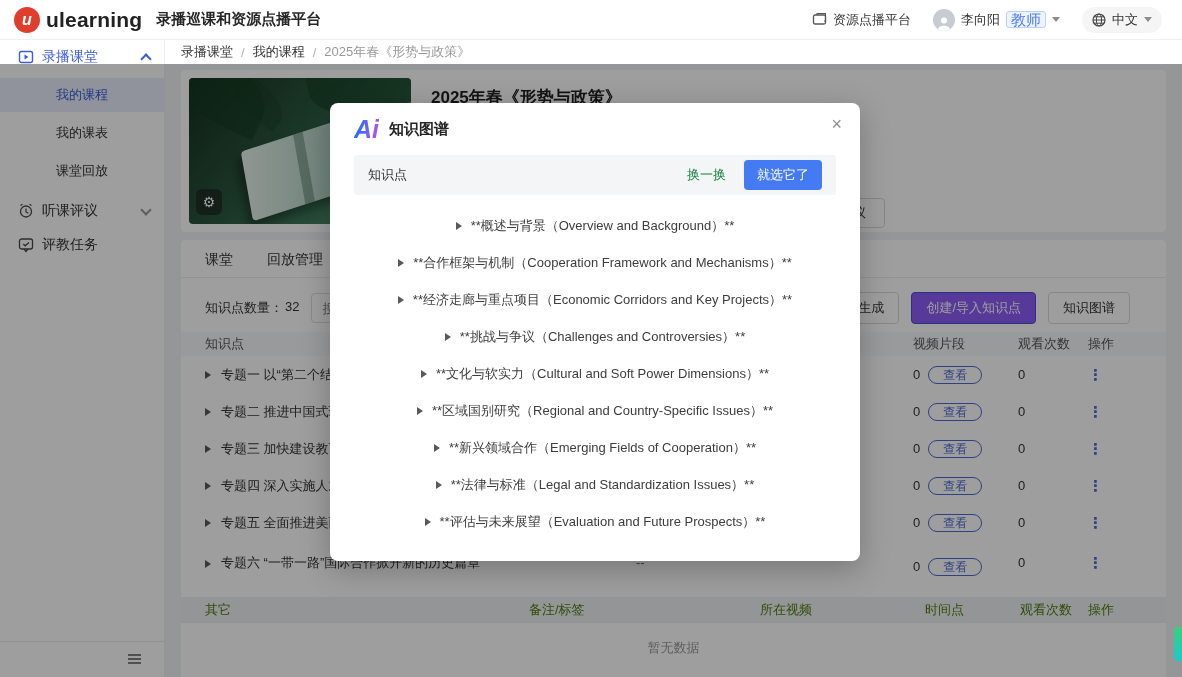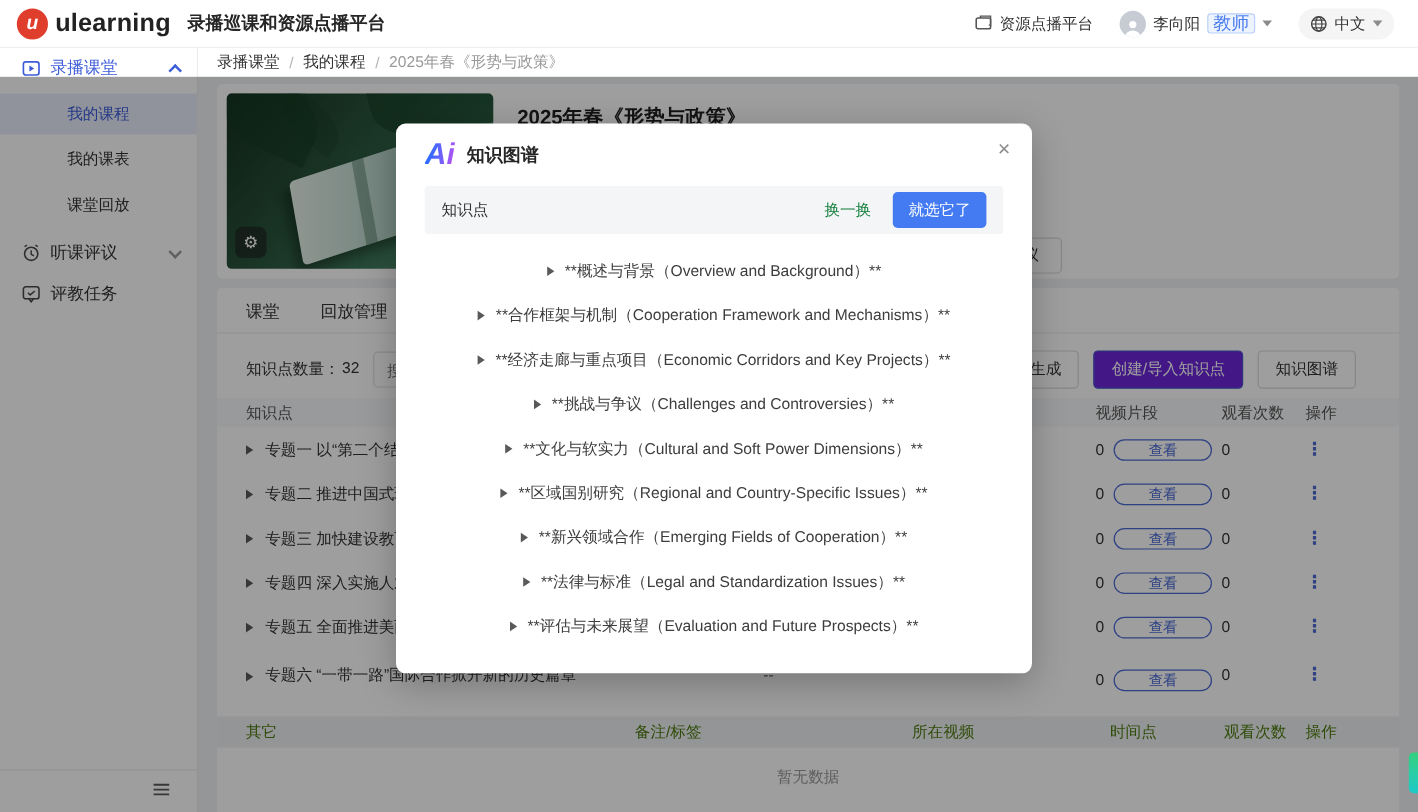--- a/index.html
+++ b/index.html
@@ -61,37 +61,37 @@
   .main-card { position:absolute; left:16px; top:176px; width:985px; height:437px; background:#fff; border-radius:4px 4px 0 0; }
   .tabs-row { position:relative; height:38px; border-bottom:1px solid #ededed; display:flex; align-items:center; gap:34px; padding-left:24px; }
   .tab { font-size:14px; color:#333; height:38px; line-height:38px; cursor:pointer; }
   .tab.active { color:#3d5dd8; border-bottom:2px solid #3d5dd8; }
   .toolbar { position:absolute; left:0; top:52px; width:100%; height:32px; display:flex; align-items:center; padding:0 36px 0 24px; }
   .count-wrap { font-size:13px; color:#333; display:flex; gap:2px; }
   .search-input { margin-left:12px; width:160px; height:30px; border:1px solid #dcdfe6; border-radius:4px; padding:0 10px; font-size:13px; color:#333; background:#fff; }
   .toolbar-right { margin-left:auto; display:flex; gap:12px; }
   .btn { height:32px; border-radius:4px; font-size:13px; display:flex; align-items:center; justify-content:center; padding:0 14px; cursor:pointer; }
   .btn.ghost { background:#fff; border:1px solid #d9d9d9; color:#333; gap:5px; }
-  .btn.primary { background:#6d28d9; border:1px solid #4456c7; color:#fff; }
+  .btn.primary { background:#8b5cf6; border:1px solid #4456c7; color:#fff; }
   .ai-mark { font-weight:800; font-style:italic; font-size:15px;
              background:linear-gradient(100deg,#2f6bff 20%,#8b5cf6 70%,#c44df0); -webkit-background-clip:text; background-clip:text; color:transparent; }
   .ai-mark.big { font-size:25px; }
 
   
   .tb1 { position:absolute; left:0; top:92px; width:100%; }
   .tb-head { position:relative; height:24px; background:#f7f8fa; font-size:13px; color:#555; }
   .tb-head span { position:absolute; top:0; line-height:24px; }
   .tb1-row { position:relative; height:37px; font-size:13px; color:#333; }
   .tb1-row > * { position:absolute; top:0; line-height:37px; }
   .caret-right { width:0; height:0; border-top:4px solid transparent; border-bottom:4px solid transparent; border-left:6px solid #595959; display:inline-block; }
   .row-caret { left:24px; top:15px; cursor:pointer; }
   .row-title { left:40px; white-space:nowrap; cursor:pointer; }
   .col-note  { left:455px; color:#666; }
   .col-seg   { left:732px; display:flex; align-items:center; gap:8px; }
-  .pill { display:inline-block; border:1px solid #4a69d4; color:#4a69d4; border-radius:10px; font-size:12px; line-height:16px; padding:0 28px; cursor:pointer; background:transparent; }
+  .pill { display:inline-block; border:1px solid #4a69d4; color:#4a69d4; border-radius:10px; font-size:12px; line-height:16px; padding:0 14px; cursor:pointer; background:transparent; }
   .col-views { left:837px; }
   .col-ops   { left:907px; color:#4a69d4; font-weight:700; letter-spacing:1px; cursor:pointer; }
   .dots { display:inline-block; width:3px; }
   .dots:before { content:"⋮"; font-size:15px; }
 
   
   .tb2-head { position:relative; height:26px; background:#eef0f2; font-size:13px; color:#4d7c0f; margin-top:12px; }
   .tb2-head span { position:absolute; top:0; line-height:26px; }
   .empty-text { text-align:center; font-size:13px; color:#999; padding-top:16px; }
 

